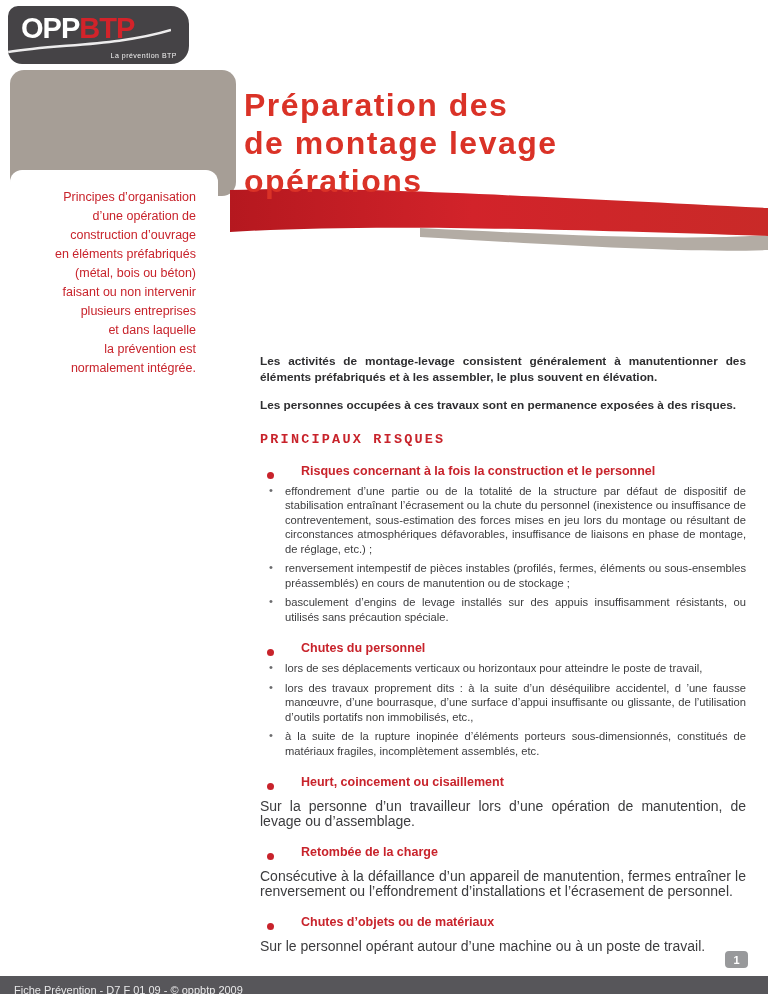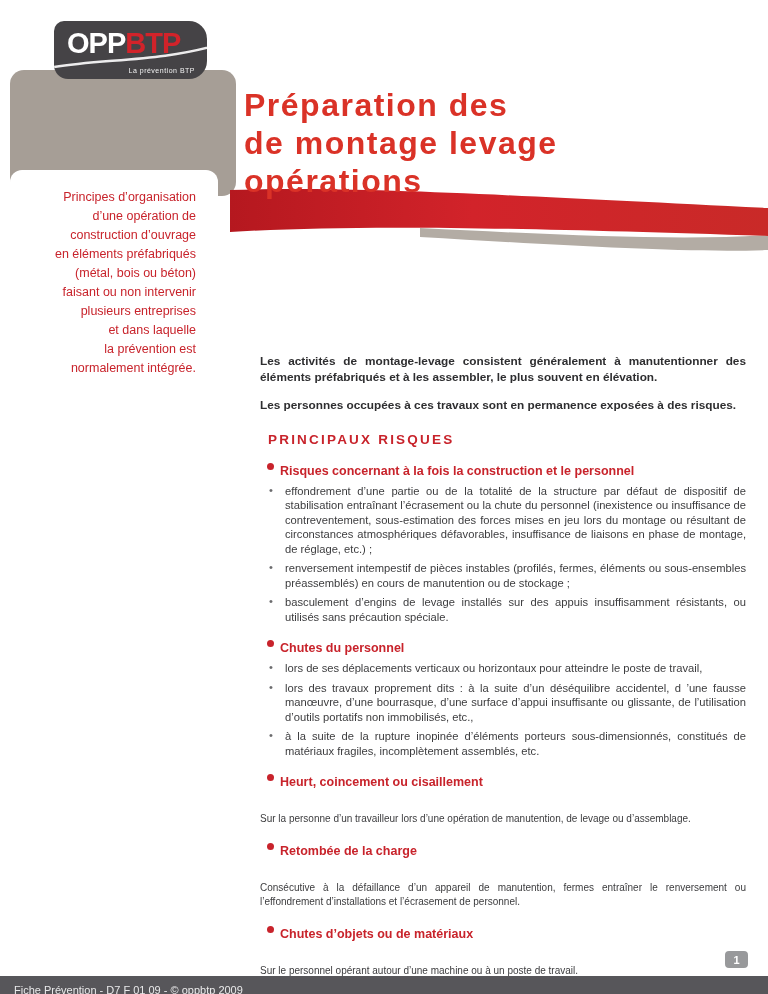--- a/index.html
+++ b/index.html
@@ -7,22 +7,22 @@
   .page {
     position:relative; width:768px; height:994px; background:#fff;
     overflow:hidden; font-family:"Liberation Sans", sans-serif;
   }
 
   
   .header-art { position:absolute; left:0; top:0; }
 
   
   .logo {
-    position:absolute; left:8px; top:21px; width:153px; height:58px;
-    background:#454346; border-radius:10px 18px 18px 14px; overflow:hidden;margin-left:46px;
+    position:absolute; left:8px; top:6px; width:181px; height:58px;
+    background:#454346; border-radius:10px 18px 18px 14px; overflow:hidden;
   }
   .logo-text {
     position:absolute; left:13px; top:6px; font-size:29px; font-weight:bold;
     letter-spacing:-1px; color:#ffffff; white-space:nowrap;
   }
   .logo-text .btp { color:#d2232a; }
   .logo-swoosh { position:absolute; left:0; top:0; }
   .logo-tagline {
     position:absolute; right:12px; bottom:5px; font-size:7px;
     color:#f2f2f2; letter-spacing:.5px;
@@ -45,35 +45,35 @@
   }
 
   
   .main { position:absolute; left:260px; top:354px; width:486px; color:#3c3c3e; }
   .intro-p {
     font-weight:bold; font-size:11.8px; line-height:15.5px;
     text-align:justify; color:#2e2e30; margin-bottom:13px;
   }
   .section-title {
     color:#c8232b; font-weight:bold; font-size:13.5px;
-    letter-spacing:2.2px; margin:18px 8px 2px;
+    letter-spacing:2.2px; margin:18px 0 2px;font-family:Liberation Mono, monospace;
   }
   .sub { margin-top:16px; }
   .sub-head {
-    display:flex; align-items:flex-start; gap:6px; margin-left:7px;
+    display:flex; align-items:flex-end; gap:27px; margin-left:7px;
     color:#c8232b; font-weight:bold; font-size:12.5px; line-height:16px;
   }
   .sub-head .dot { width:7px; height:7px; border-radius:50%; background:#c8232b; flex:0 0 auto; }
   .blist { list-style:none; margin-top:5px; }
   .blist li {
     position:relative; padding-left:25px; font-size:11.2px; line-height:14.5px;
     text-align:justify; margin-top:5px; color:#3c3c3e;
   }
   .blist li::before { content:"\2022"; position:absolute; left:9px; top:-1px; color:#6b6b6d; }
-  .body-p { font-size:10px; line-height:14.5px; text-align:justify; margin-top:22px; color:#3c3c3e; }
+  .body-p { font-size:14px; line-height:14.5px; text-align:justify; margin-top:9px; color:#3c3c3e; }
 
   
   .footer-bar { position:absolute; left:0; bottom:0; width:768px; height:18px; background:#57565a; }
   .footer-text { position:absolute; left:14px; top:0; line-height:28px; color:#eaeaeb; font-size:11px; }
   .page-tab {
     position:absolute; right:18px; bottom:24px; width:27px; height:21px;
     background:#98999b; border:2px solid #ffffff; border-radius:6px;
     color:#fff; font-weight:bold; font-size:11px;
     display:flex; align-items:center; justify-content:center;
   }

